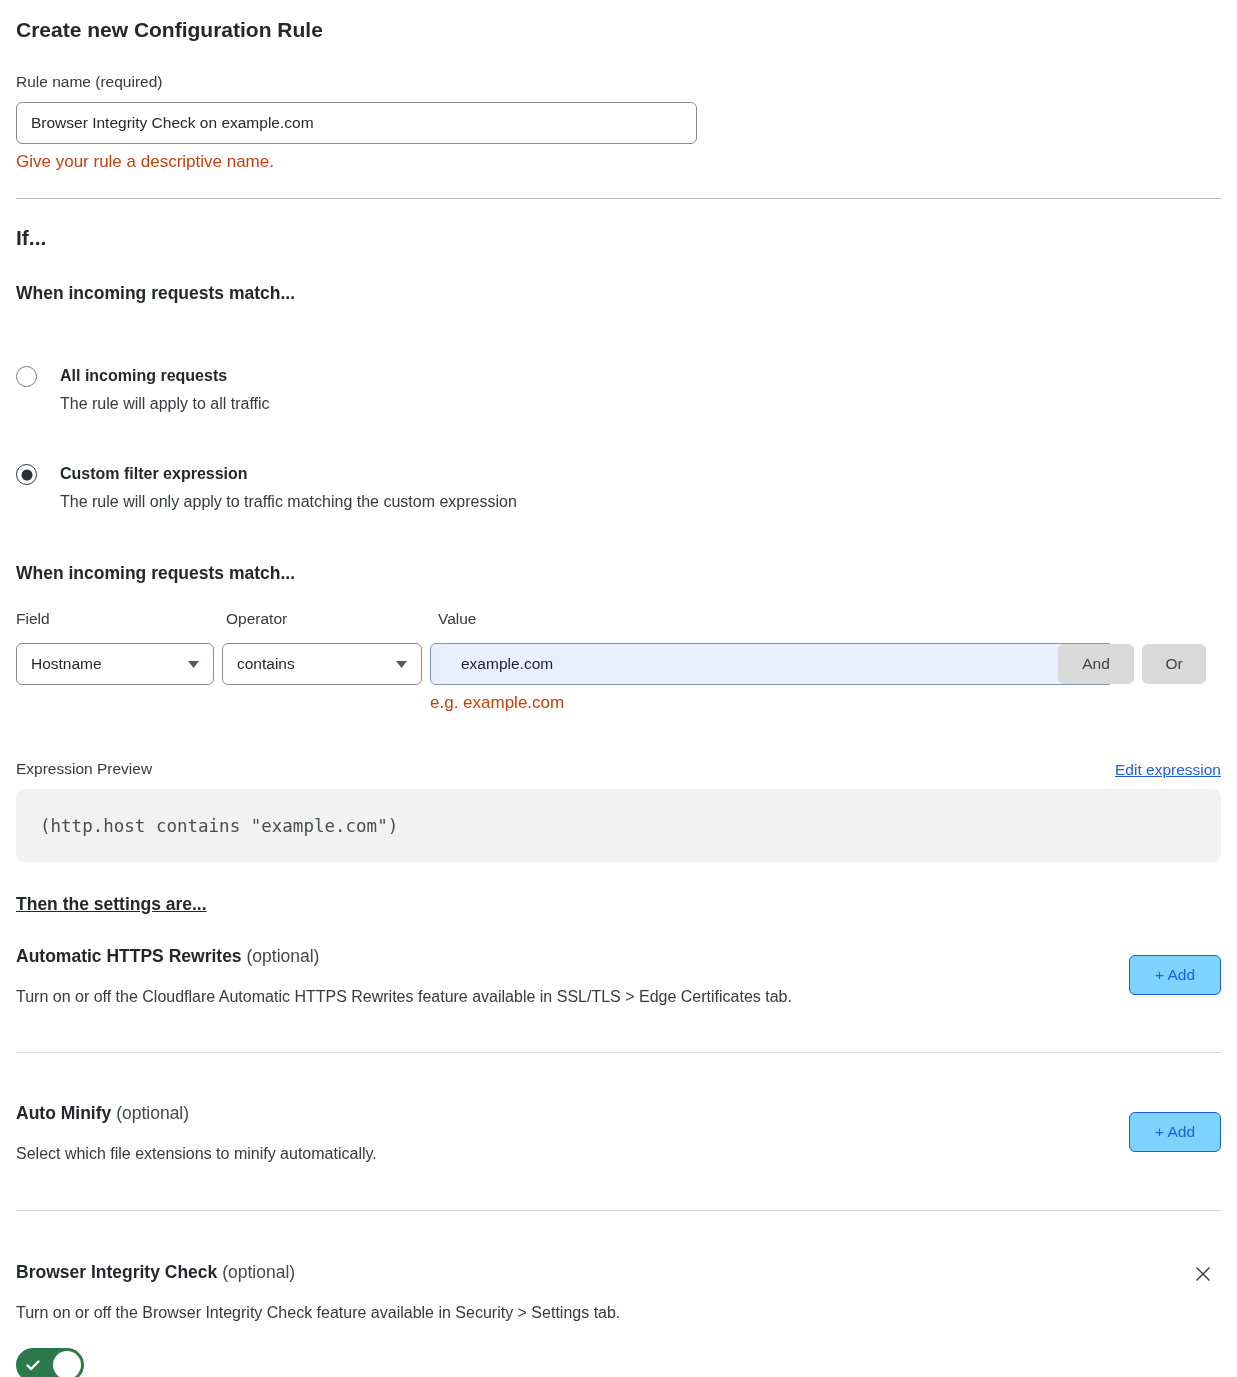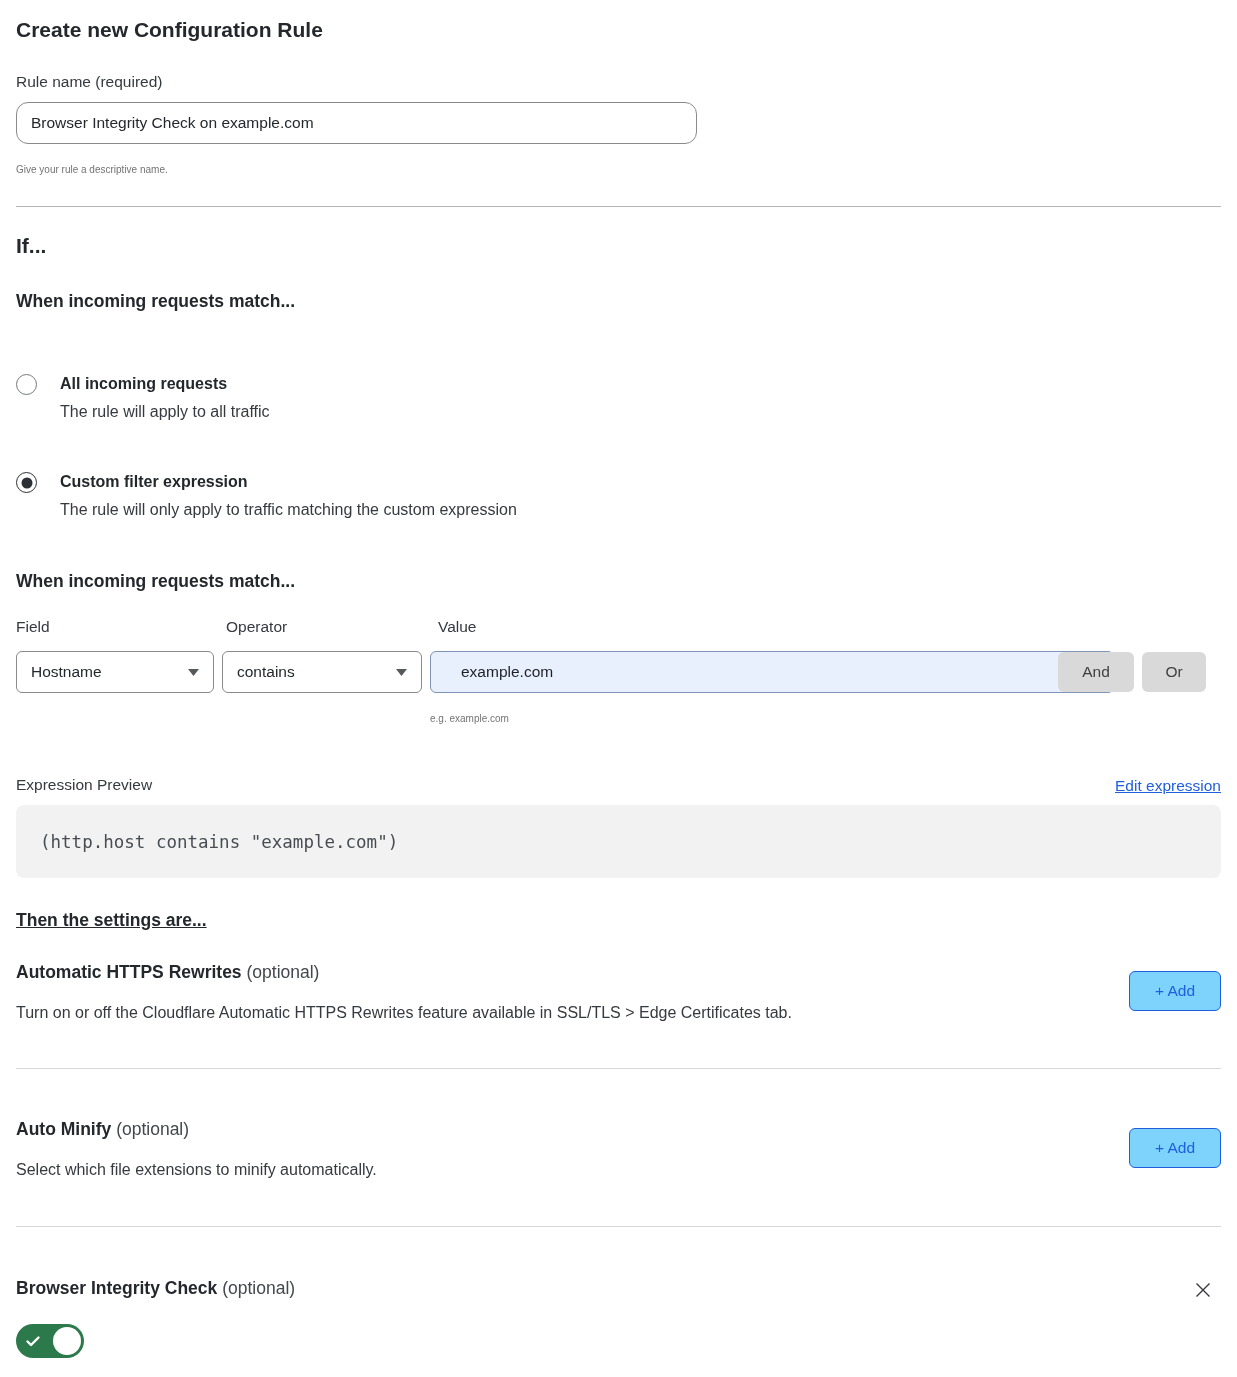--- a/index.html
+++ b/index.html
@@ -17,26 +17,26 @@
     font-size: 21px; line-height: 28px;
     font-weight: bold; color: #24282c;
   }
 
   .field-label { font-size: 15.5px; line-height: 20px; color: #36393f; }
   .rule-name-label { margin-top: 28px; }
 
   .text-input {
     display: block; margin-top: 10px;
     width: 681px; height: 42px;
-    border: 1px solid #8a8a8a; border-radius: 12px;
+    border: 1px solid #8a8a8a; border-radius: 6px;
     padding: 0 14px; font-size: 15.5px; color: #24282c;
     font-family: "Liberation Sans", sans-serif;
     background: #ffffff; outline: none;
   }
-  .helper-text { margin-top: 16px; font-size: 10px; line-height: 20px; color: #737373; }
+  .helper-text { margin-top: 8px; font-size: 17px; line-height: 20px; color: #c2410c; }
 
   .divider { border: none; height: 1px; background: #b6b6b6; margin-top: 26px; }
   .divider.light { background: #d8d8d8; margin-top: 0; }
 
   .h-if { margin-top: 24px; font-size: 21px; line-height: 30px; font-weight: bold; color: #24282c; }
   .h-match { margin-top: 28px; font-size: 17.5px; line-height: 24px; font-weight: bold; color: #24282c; }
   .h-match-2 { margin-top: 48px; }
 
   .radio-row { display: flex; margin-top: 60px; }
   .radio-row + .radio-row { margin-top: 48px; }
@@ -219,20 +219,21 @@
 
   <hr class="divider light d2">
 
   <div class="setting-item third">
     <div class="setting-title"><span>Browser Integrity Check</span><span class="setting-optional"> (optional)</span></div>
     <button class="close-btn" aria-label="remove">
       <svg width="20" height="20" viewBox="0 0 20 20">
           <path d="M3.5 3.5 L16.5 16.5 M16.5 3.5 L3.5 16.5" stroke="#36393f" stroke-width="1.4" fill="none"></path>
         </svg>
     </button>
+    <div class="setting-desc">Turn on or off the Browser Integrity Check feature available in Security &gt; Settings tab.</div>
     <button class="toggle" aria-label="toggle on">
       <svg class="toggle-check" width="16" height="16" viewBox="0 0 16 16">
           <path d="M2.5 8.5 L6 12 L13.5 4.5" stroke="#ffffff" stroke-width="2.4" fill="none" stroke-linecap="round" stroke-linejoin="round"></path>
         </svg>
       <span class="toggle-knob"></span>
     </button>
   </div>
 
 </div>
 

